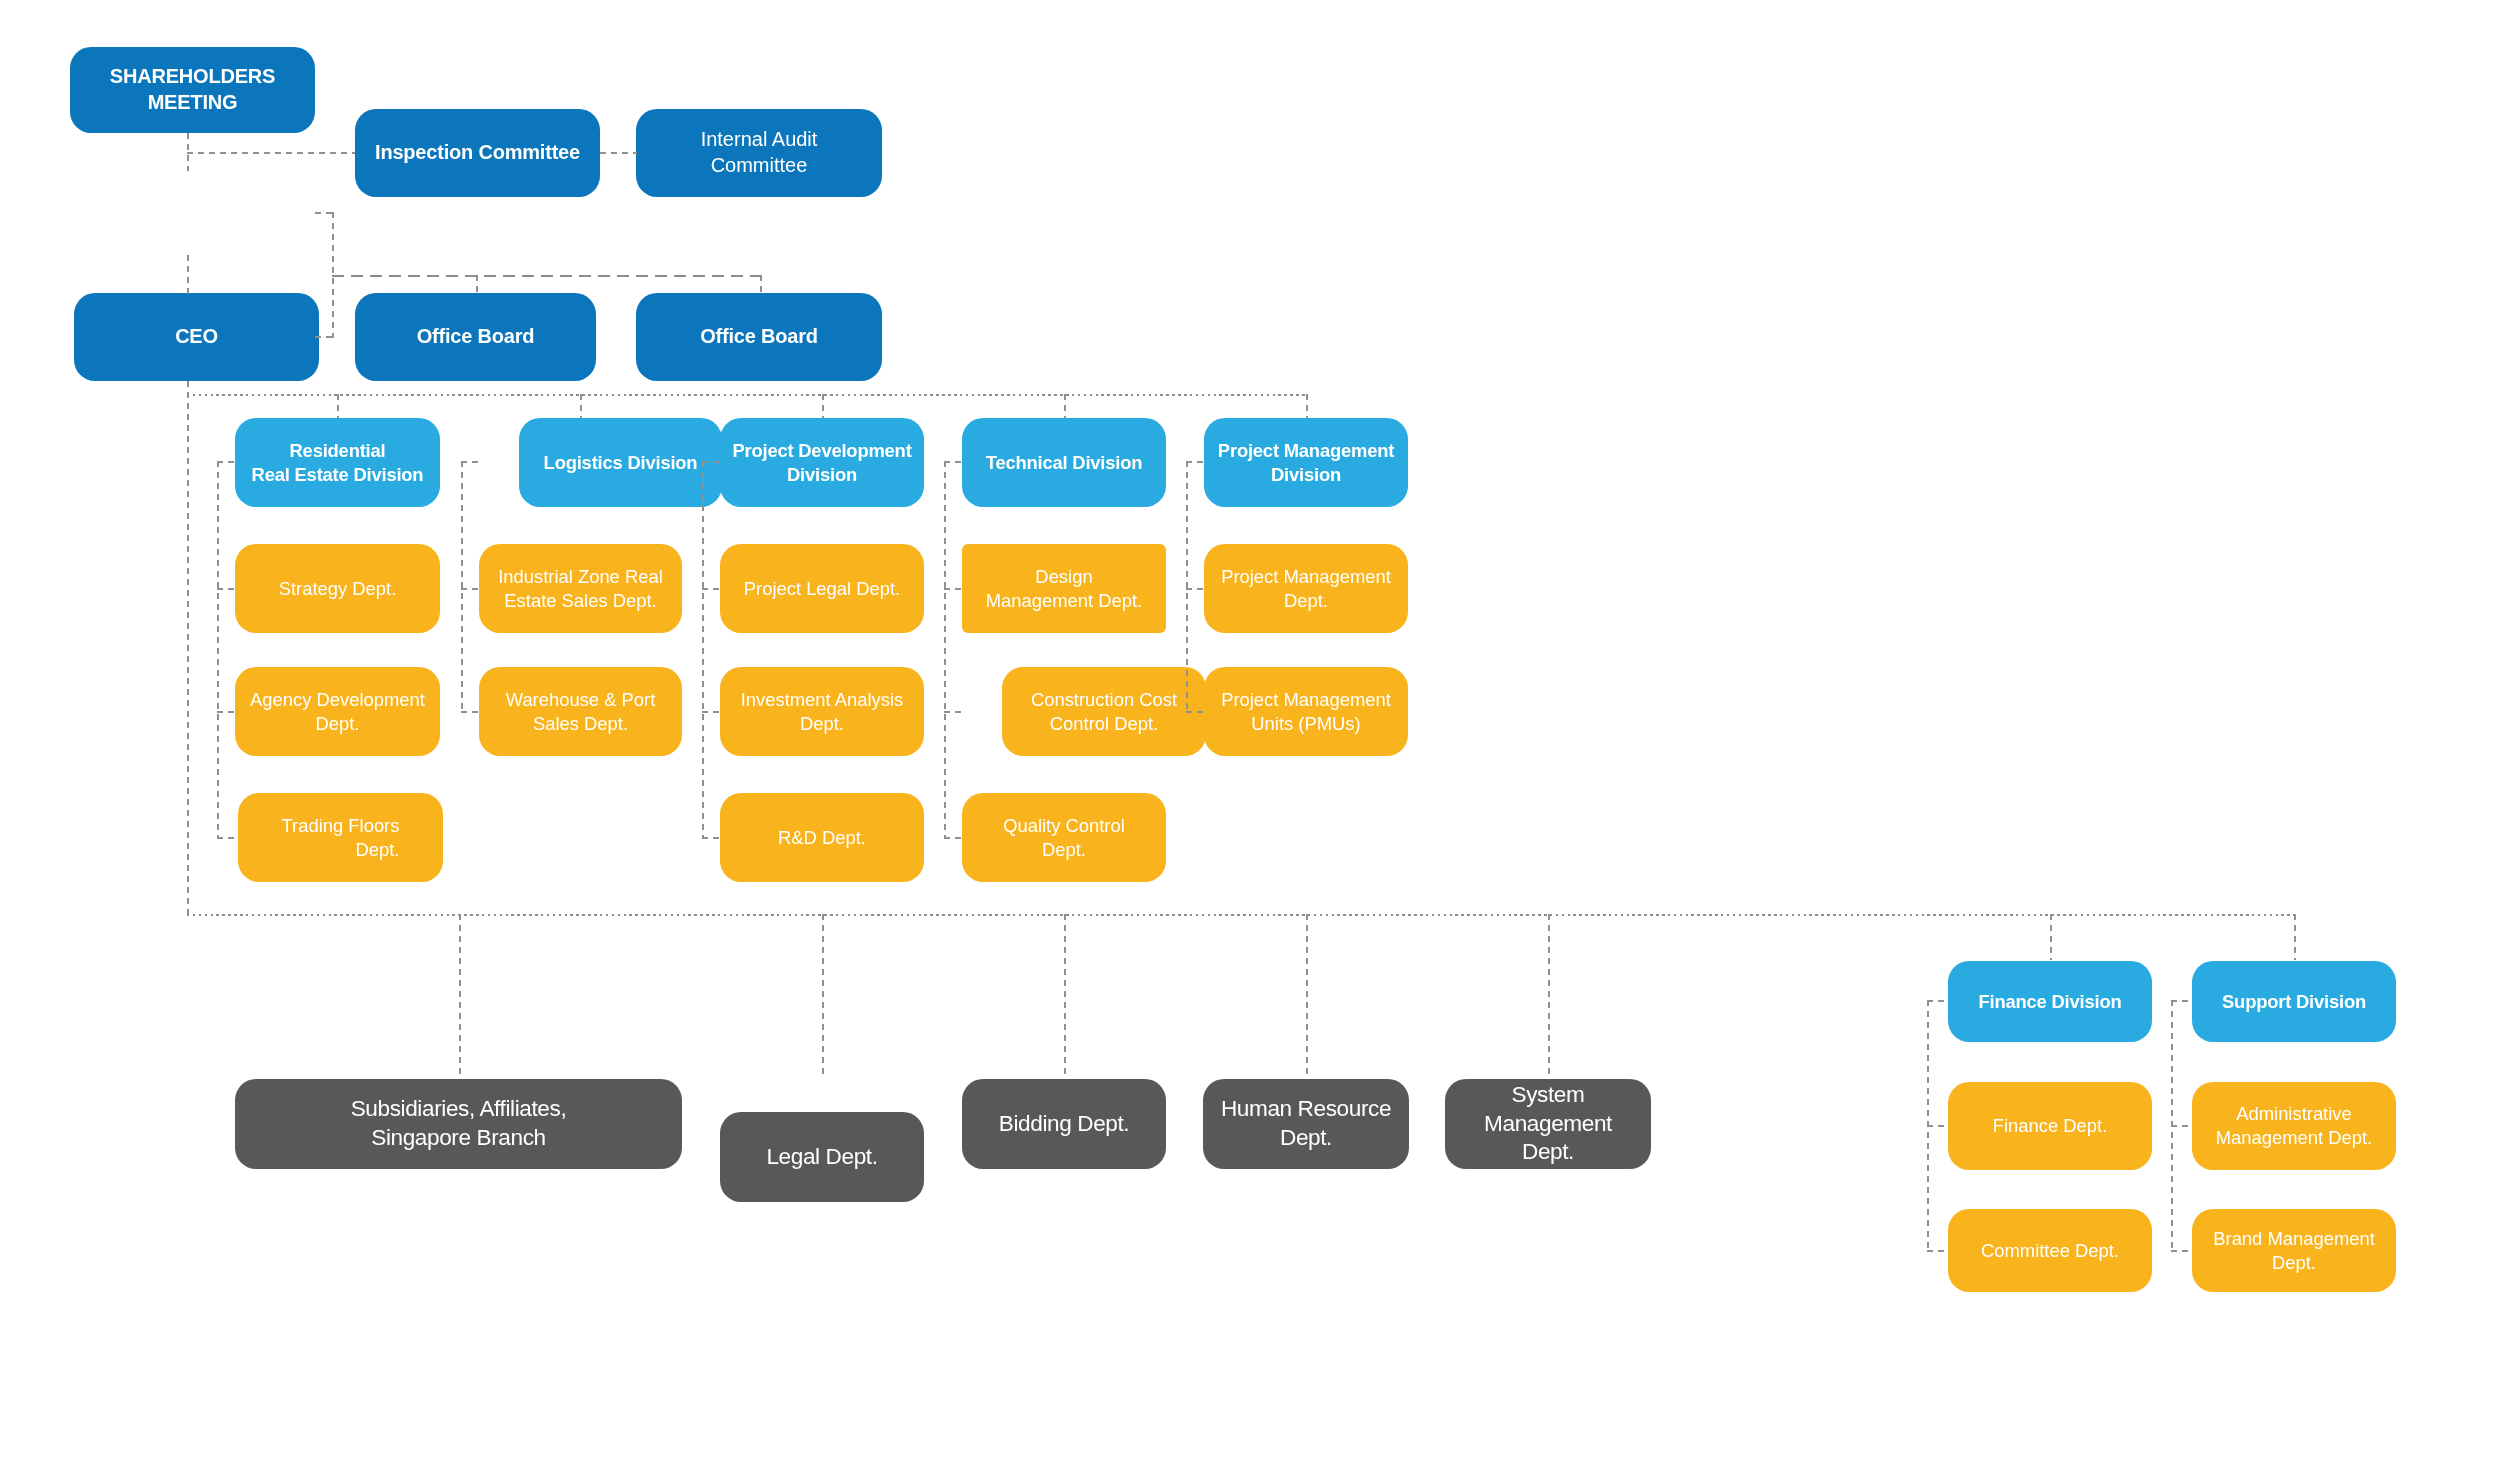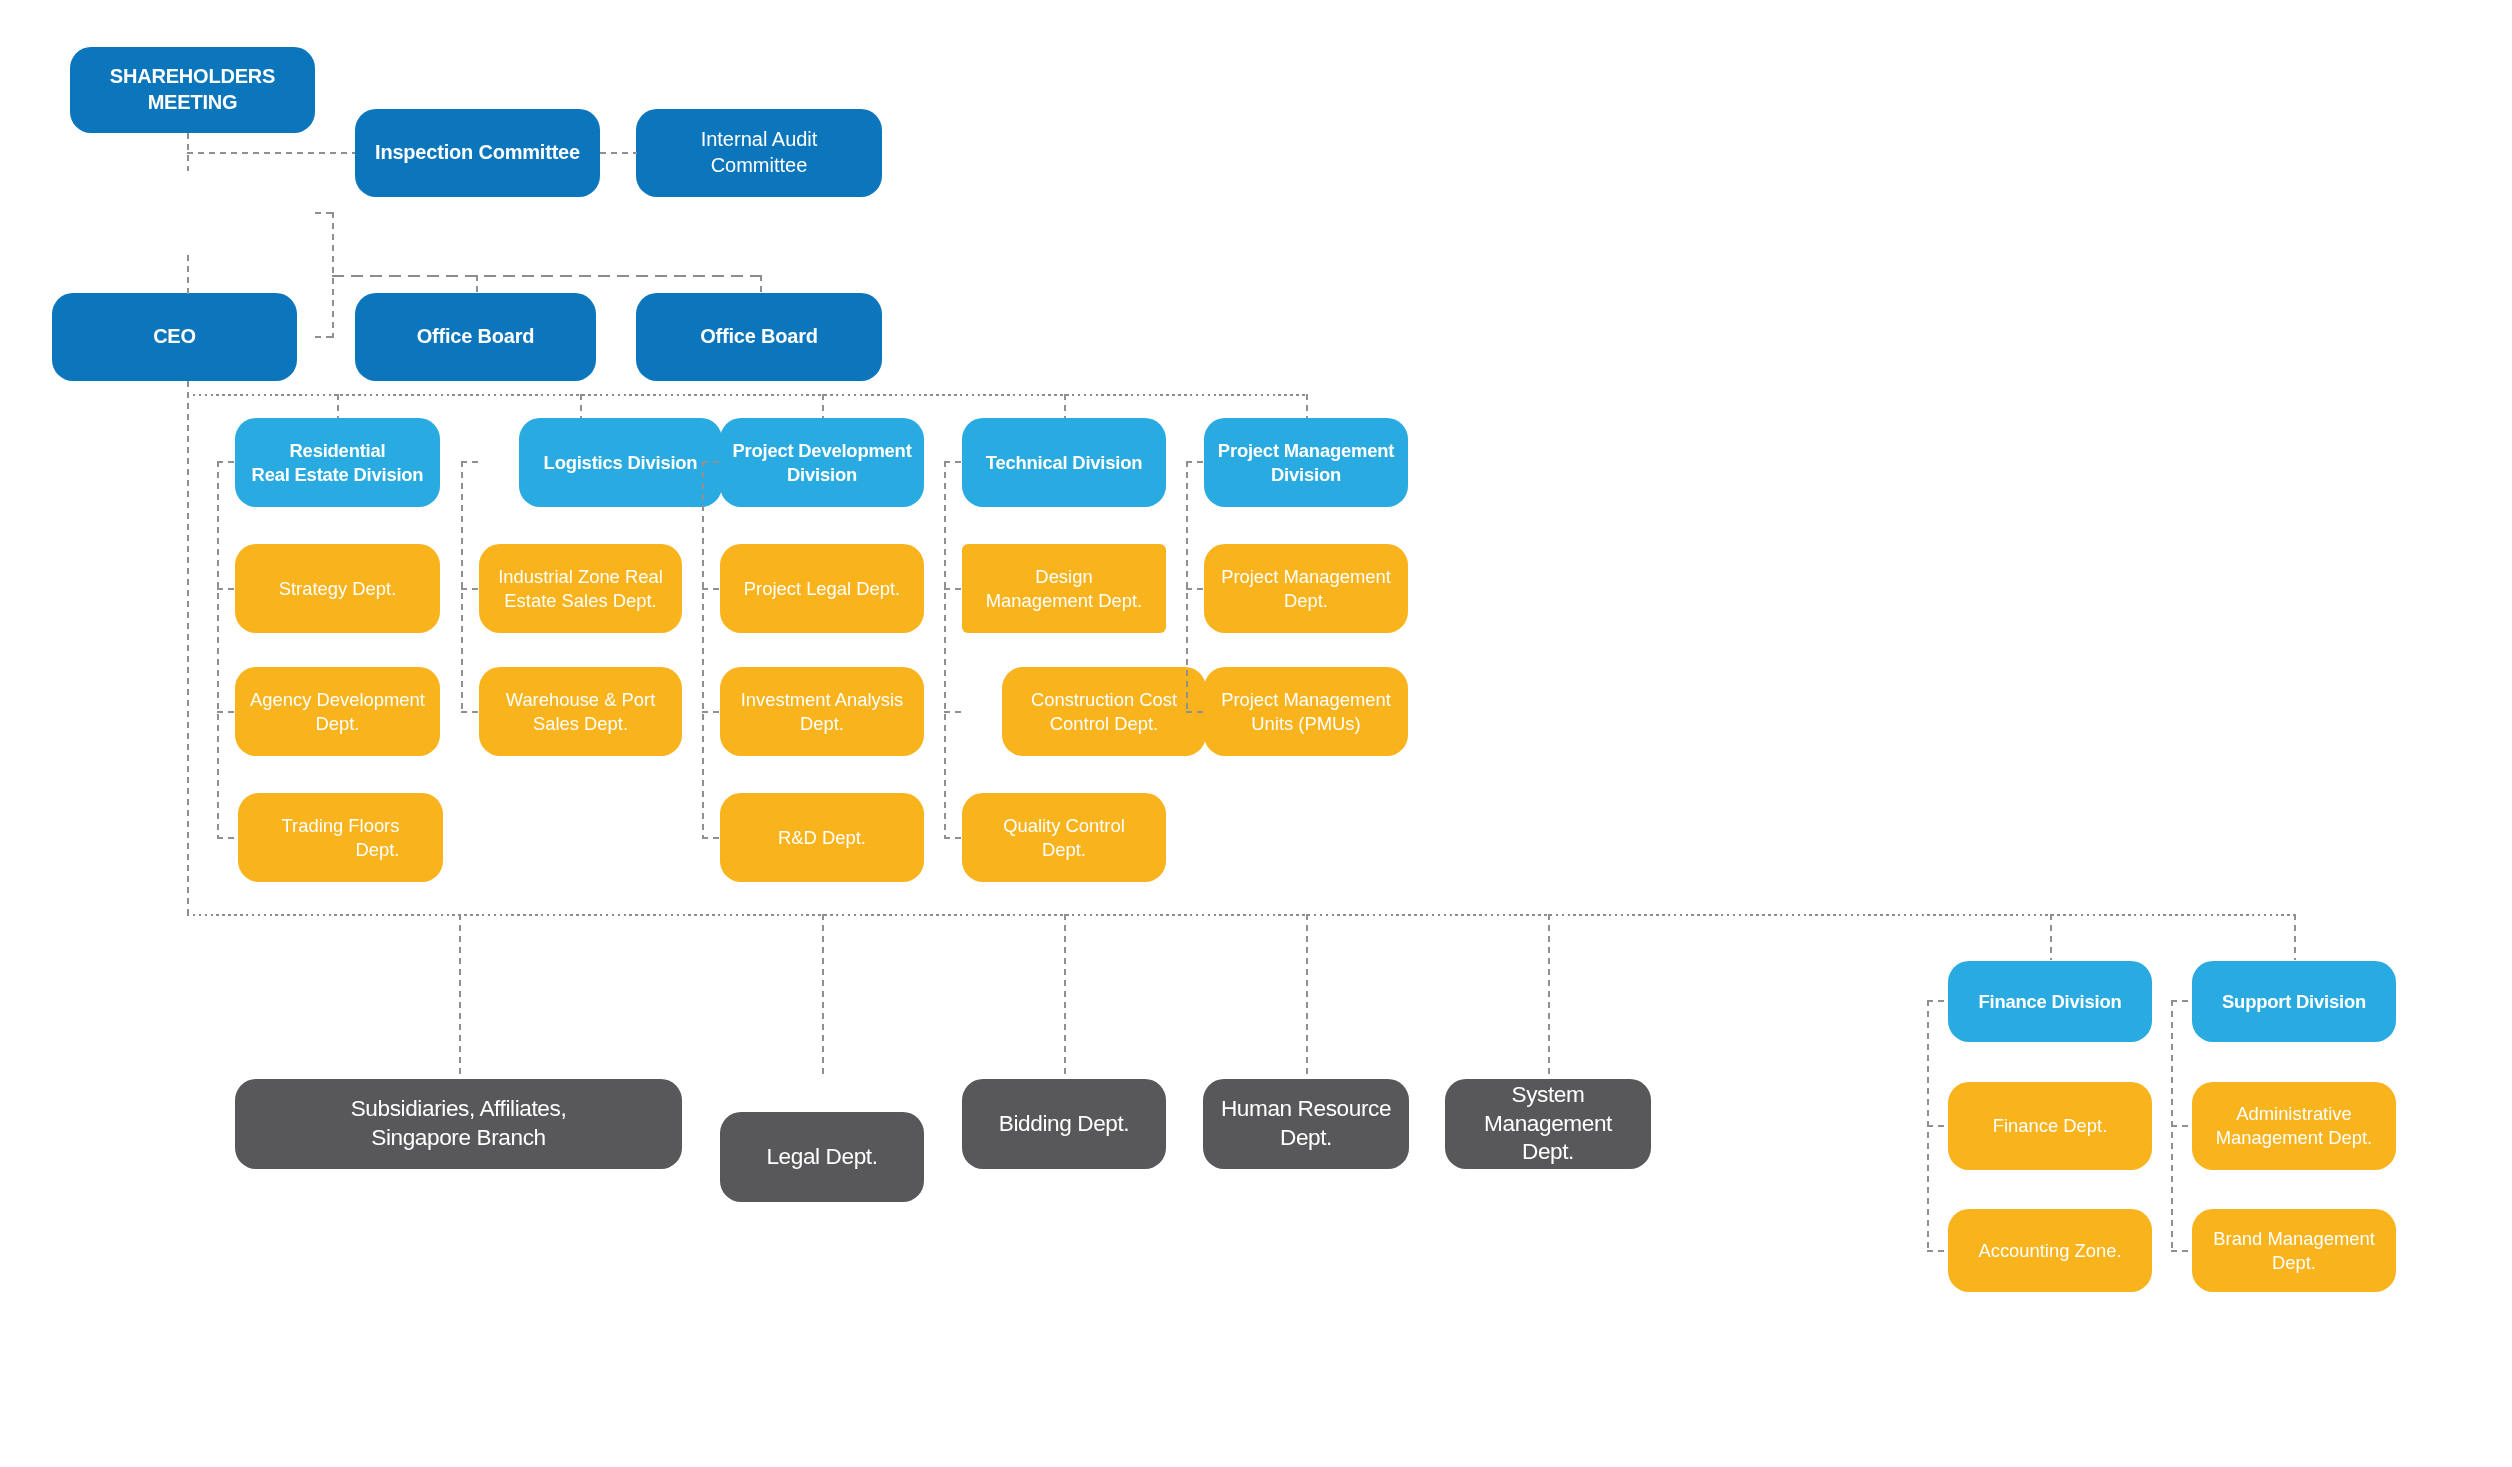--- a/index.html
+++ b/index.html
@@ -22,21 +22,21 @@
 </head>
 <body>
 
 <div class="canvas">
 
   <div class="bx db" style="left:70px;top:47px;width:245px;height:86px;">SHAREHOLDERS
 MEETING</div>
   <div class="bx db" style="left:355px;top:109px;width:245px;height:88px;">Inspection Committee</div>
   <div class="bx db rg" style="left:636px;top:109px;width:246px;height:88px;">Internal Audit
 Committee</div>
-  <div class="bx db" style="left:52px;top:293px;width:245px;height:88px;">CEO</div>
+  <div class="bx db" style="left:74px;top:293px;width:245px;height:88px;">CEO</div>
   <div class="bx db" style="left:355px;top:293px;width:241px;height:88px;">Office Board</div>
   <div class="bx db" style="left:636px;top:293px;width:246px;height:88px;">Office Board</div>
 
   <div class="bx lb" style="left:235px;top:418px;width:205px;height:89px;">Residential
 Real Estate Division</div>
   <div class="bx lb" style="left:479px;top:418px;width:203px;height:89px;margin-left:40px;">Logistics Division</div>
   <div class="bx lb" style="left:720px;top:418px;width:204px;height:89px;">Project Development
 Division</div>
   <div class="bx lb" style="left:962px;top:418px;width:204px;height:89px;">Technical Division</div>
   <div class="bx lb" style="left:1204px;top:418px;width:204px;height:89px;">Project Management
@@ -75,21 +75,21 @@
   <div class="bx gy" style="left:720px;top:1112px;width:204px;height:90px;">Legal Dept.</div>
   <div class="bx gy" style="left:962px;top:1079px;width:204px;height:90px;">Bidding Dept.</div>
   <div class="bx gy" style="left:1203px;top:1079px;width:206px;height:90px;">Human Resource
 Dept.</div>
   <div class="bx gy" style="left:1445px;top:1079px;width:206px;height:90px;">System Management
 Dept.</div>
 
   <div class="bx lb" style="left:1948px;top:961px;width:204px;height:81px;">Finance Division</div>
   <div class="bx lb" style="left:2192px;top:961px;width:204px;height:81px;">Support Division</div>
   <div class="bx or" style="left:1948px;top:1082px;width:204px;height:88px;">Finance Dept.</div>
-  <div class="bx or" style="left:1948px;top:1209px;width:204px;height:83px;">Accounting Zone.</div>
+  <div class="bx or" style="left:1948px;top:1209px;width:204px;height:83px;">Committee Dept.</div>
   <div class="bx or" style="left:2192px;top:1082px;width:204px;height:88px;">Administrative
 Management Dept.</div>
   <div class="bx or" style="left:2192px;top:1209px;width:204px;height:83px;">Brand Management
 Dept.</div>
 
   <div class="cn v" style="left:187px;top:133px;height:38px;"></div>
   <div class="cn h" style="left:187px;top:152px;width:168px;"></div>
   <div class="cn h" style="left:600px;top:152px;width:37px;"></div>
   <div class="cn v" style="left:187px;top:255px;height:39px;"></div>
   <div class="cn h" style="left:315px;top:212px;width:16.7px;"></div>

